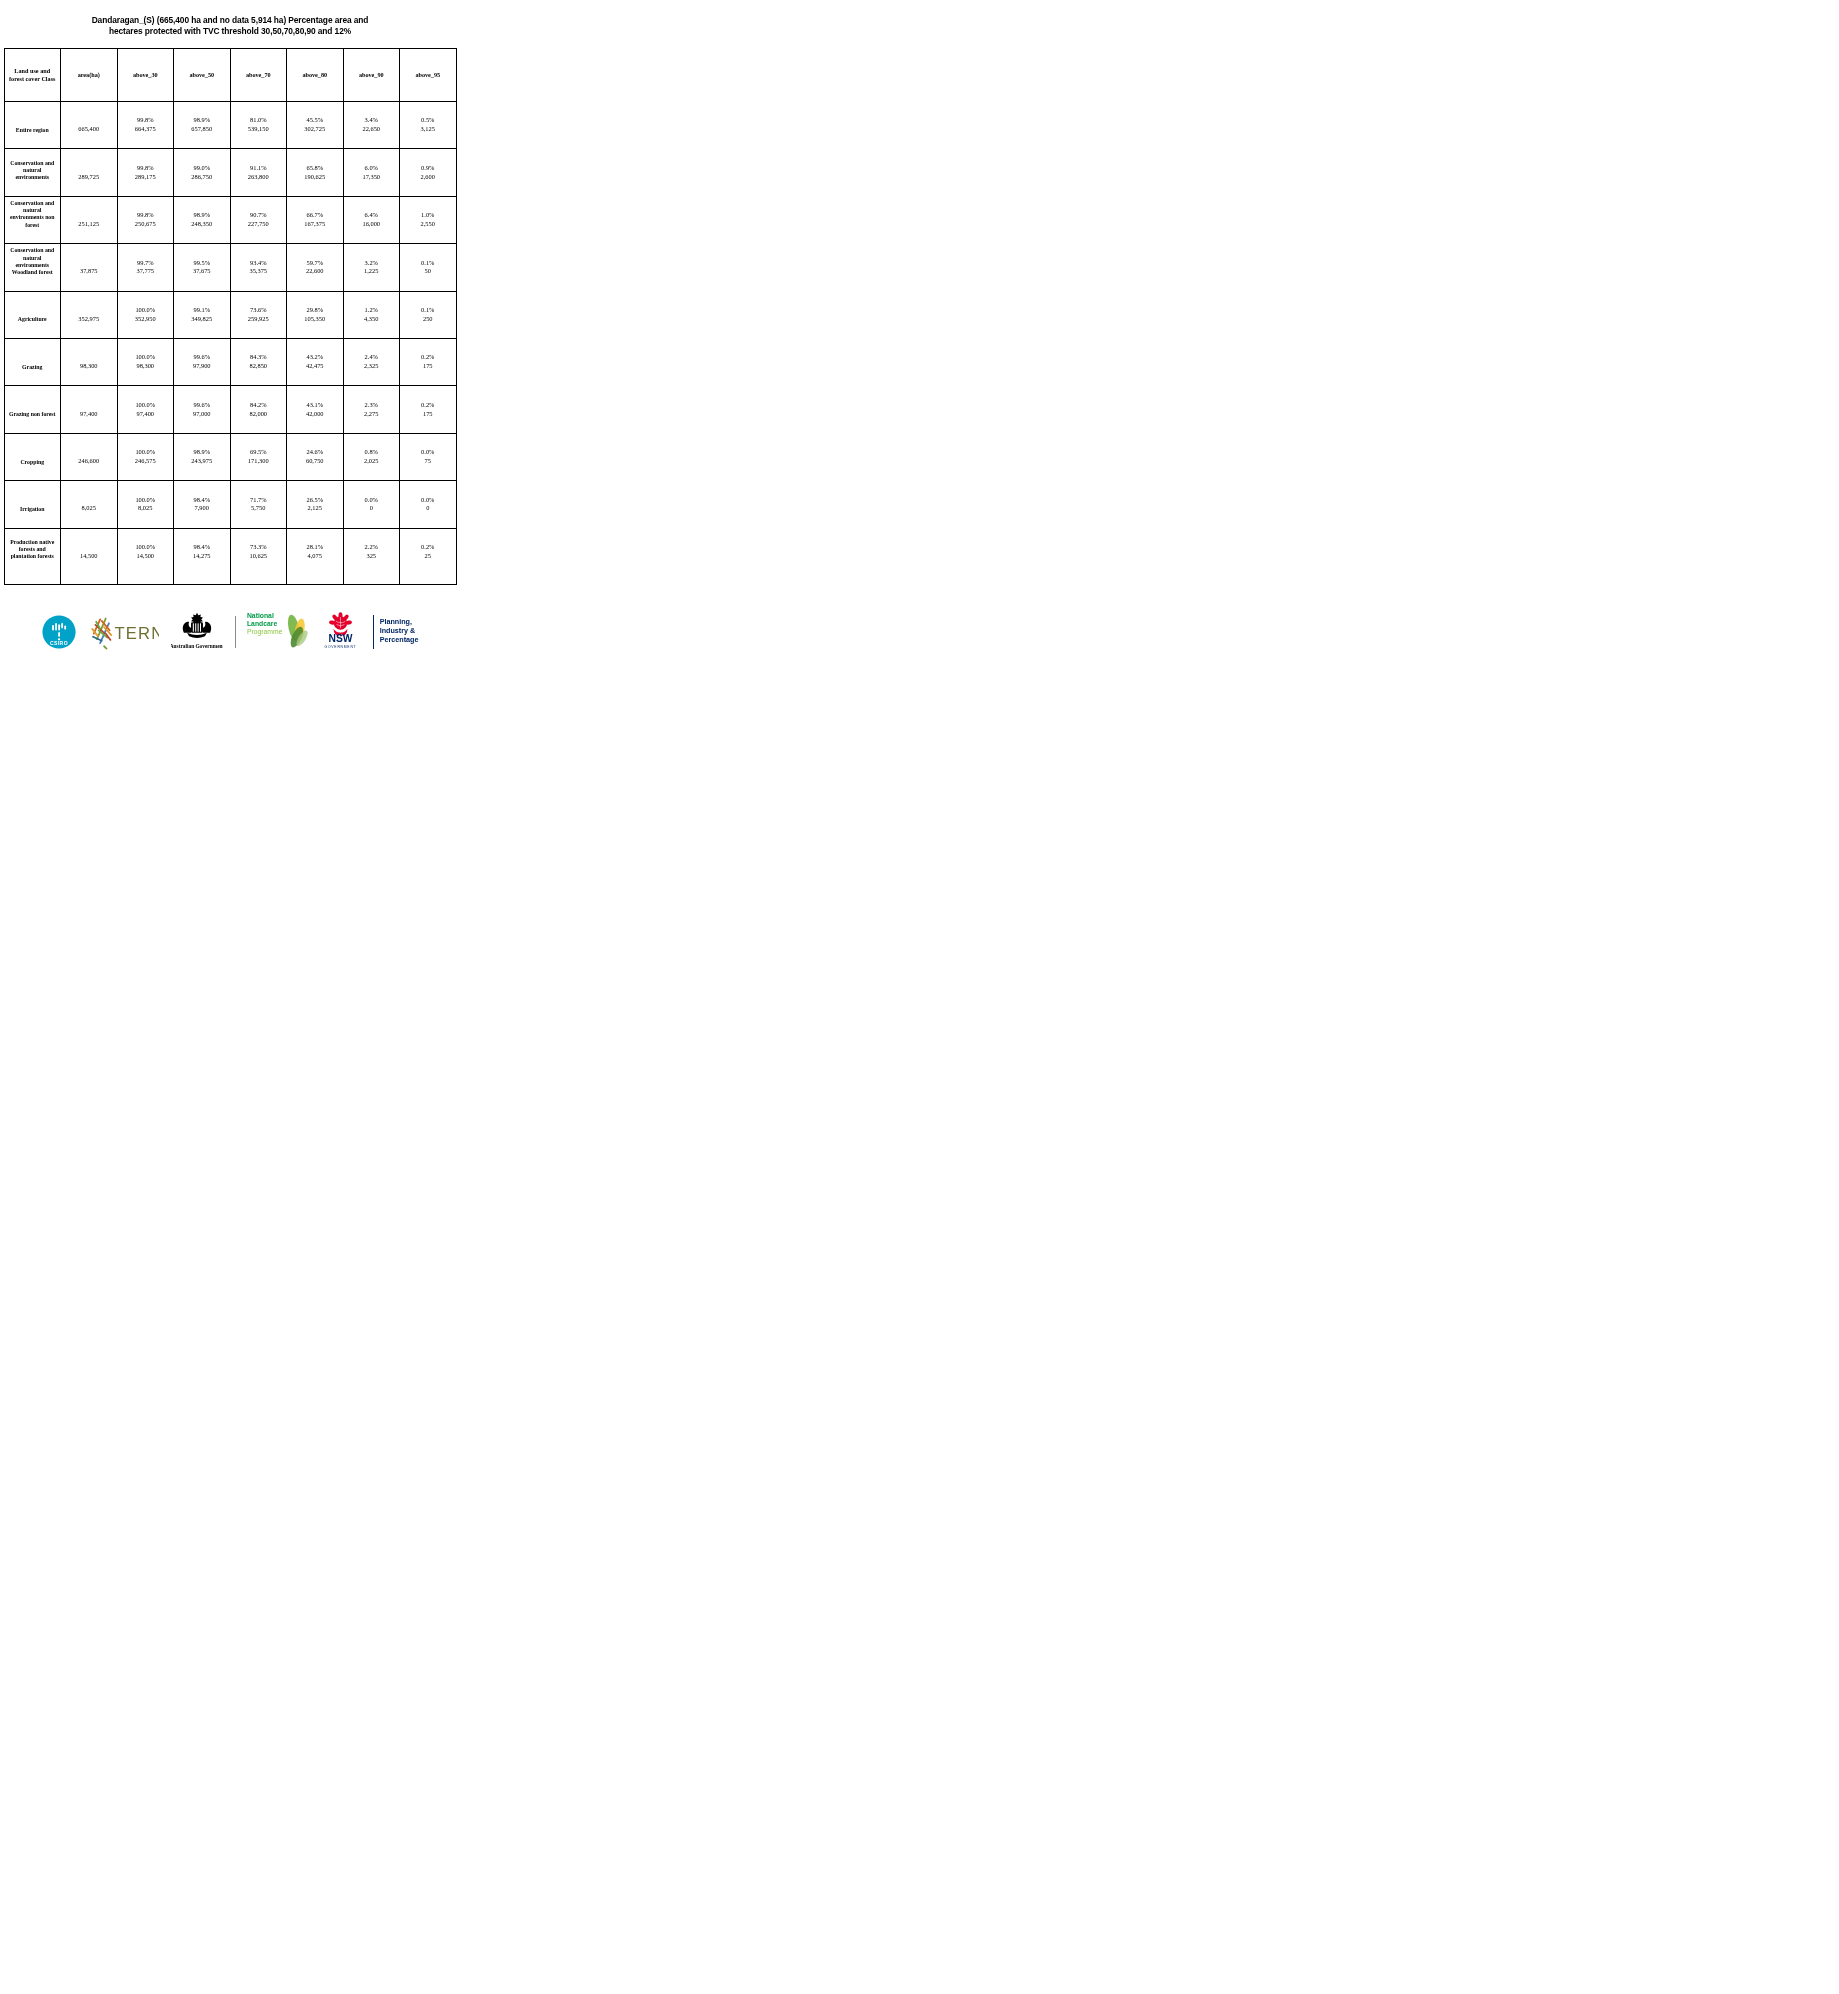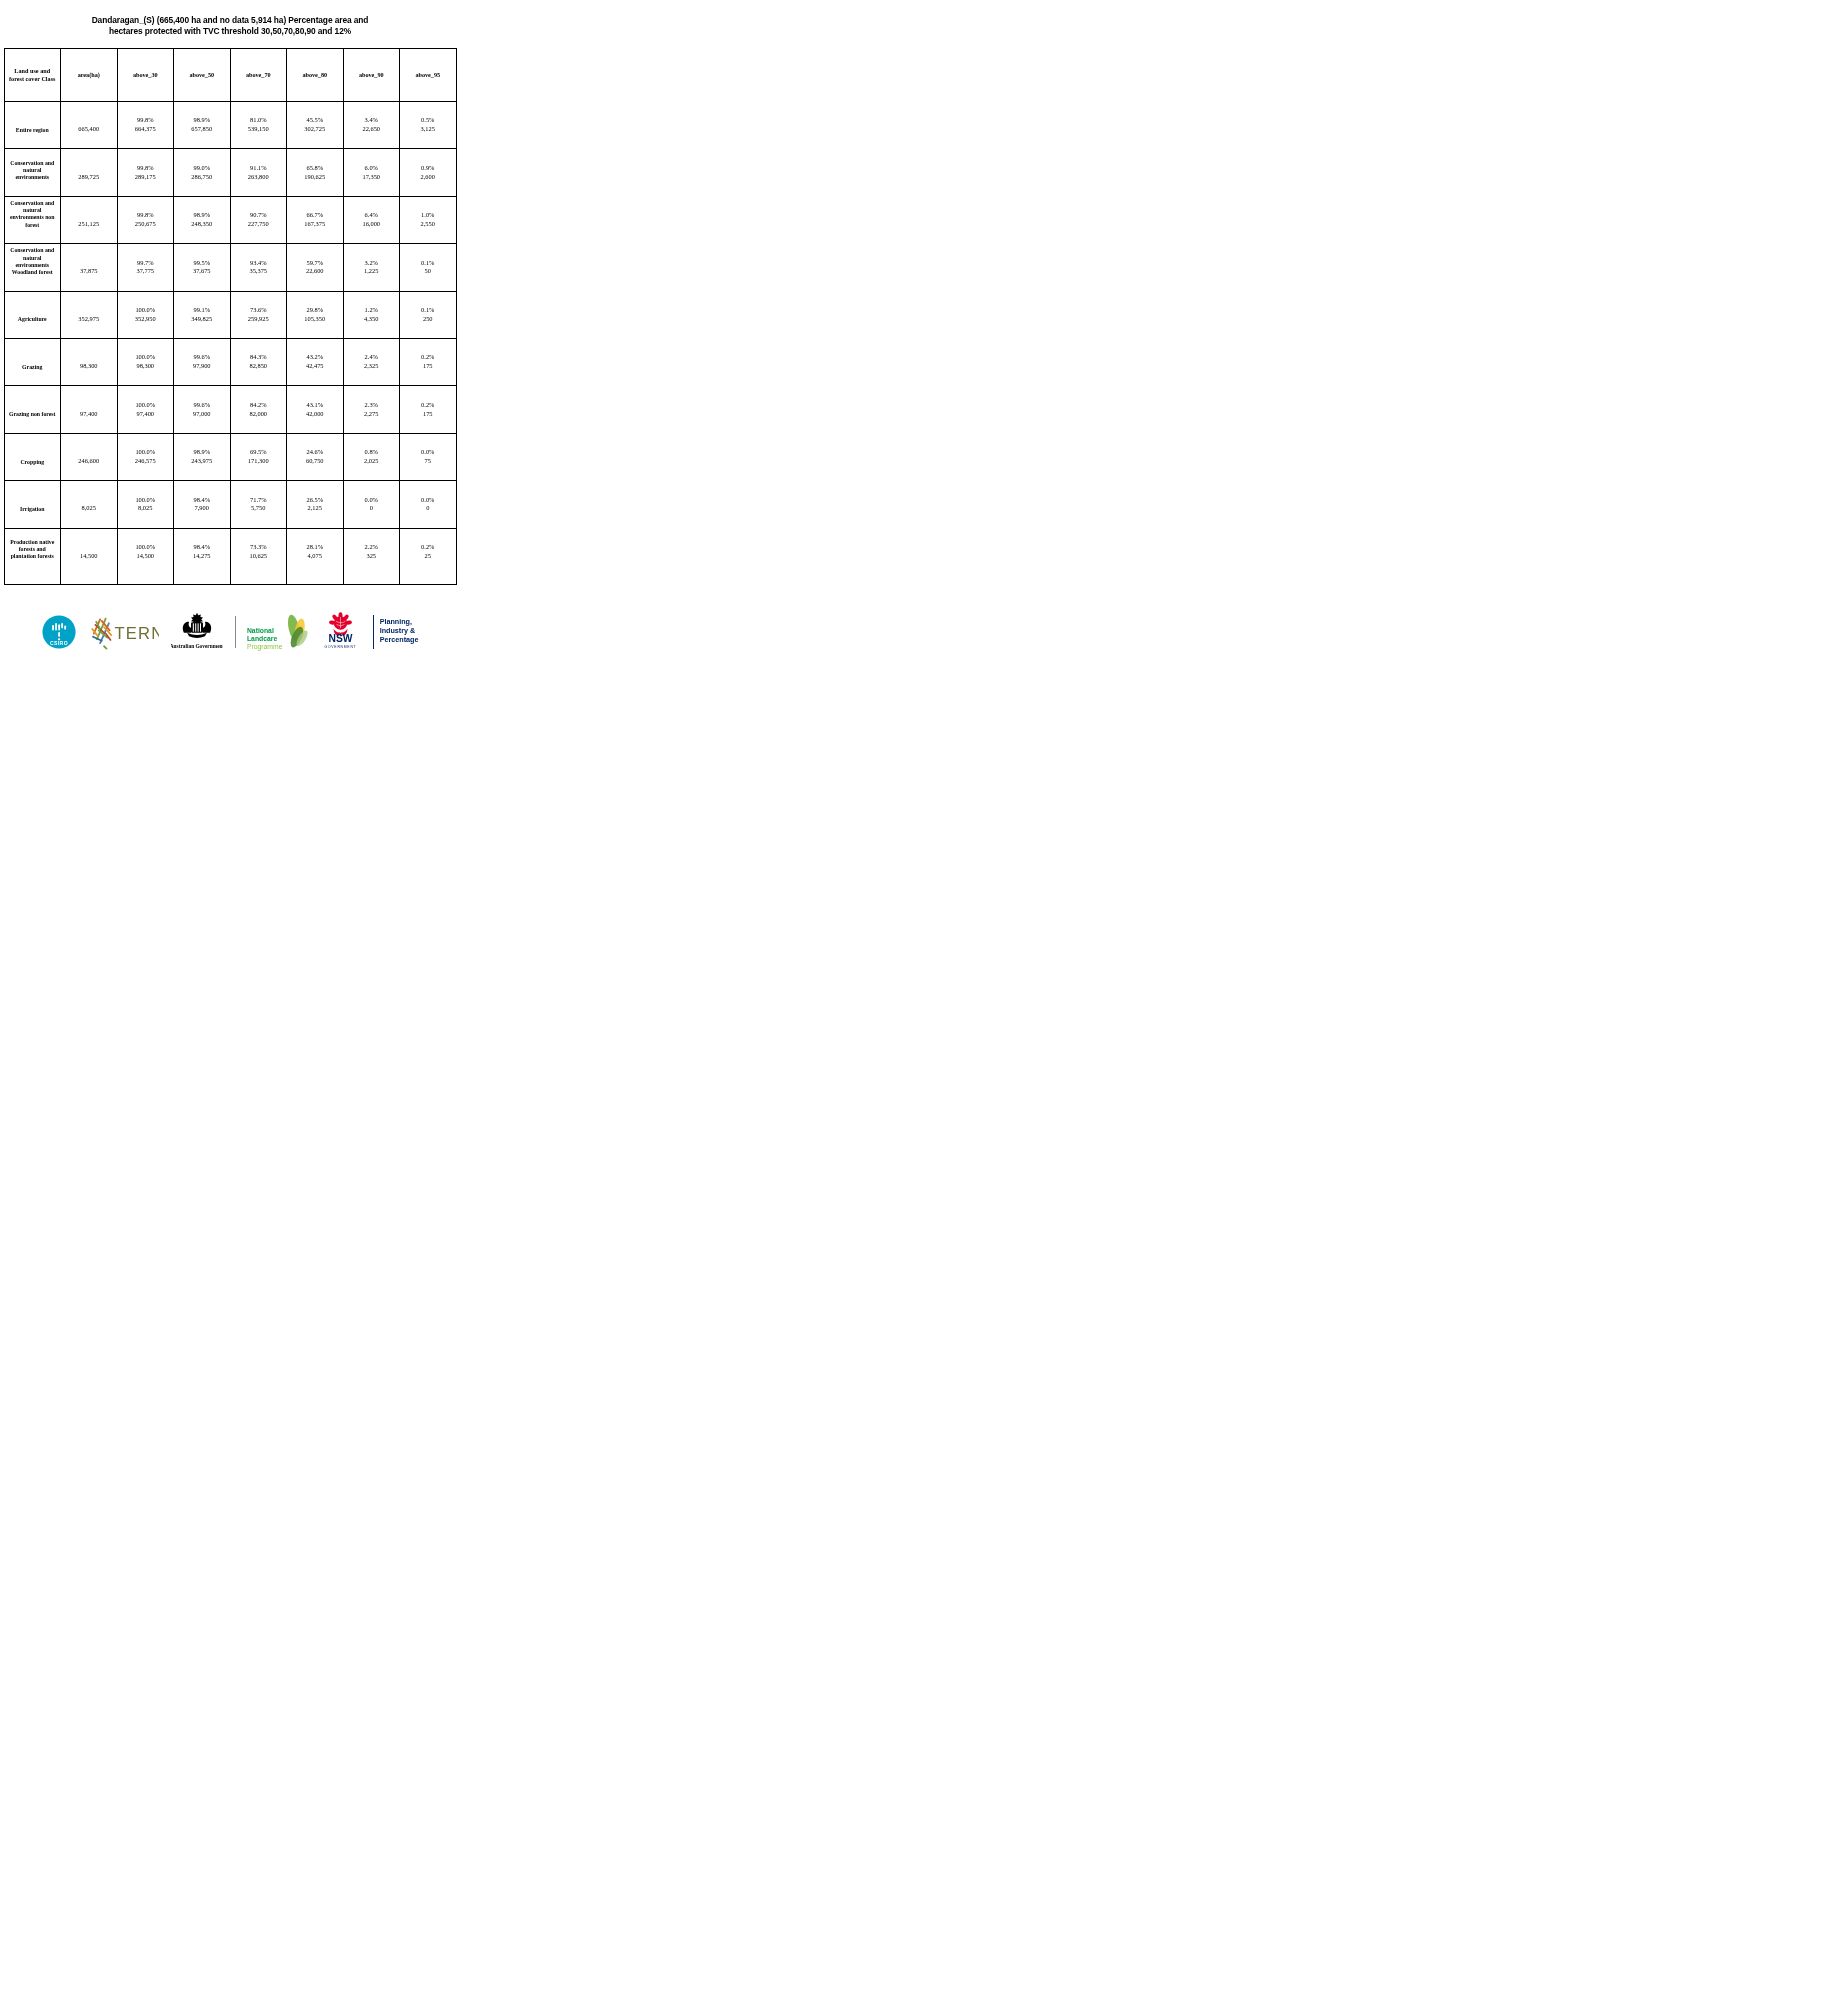--- a/index.html
+++ b/index.html
@@ -14,21 +14,21 @@
   table.landuse th, table.landuse td { border-left:0.4px solid #000; border-right:0.4px solid #000; }
   thead th { border-bottom:1.6px solid #000; height:52px; vertical-align:middle; text-align:center;
              font-family:"Liberation Serif", serif; font-weight:bold; font-size:6.2px;
              padding:0 3.2px; line-height:8px; }
   tbody td { border-top:1.2px solid #000; height:32px; vertical-align:bottom; text-align:center;
              padding:0 2px 14.4px; font-size:6.4px; line-height:8.8px; }
   tbody tr.tall td { padding-bottom:23px; }
   td.label-cell { font-weight:bold; font-size:5.8px; line-height:7.2px; padding-left:2.8px; padding-right:2.8px; }
 
   .footer { margin-top:25px; display:flex; justify-content:center; align-items:center; gap:12px; height:44px; }
-  .logo { display:flex; align-items:flex-end; }
+  .logo { display:flex; align-items:flex-start; }
 
   .landcare-text { font-family:"Liberation Sans", sans-serif; font-size:6.8px; line-height:1.18; }
   .lc-bold { color:#009b48; font-weight:bold; }
   .lc-light { color:#8dc63f; font-weight:normal; }
   .landcare { gap:2.4px; }
 
   .ag-block { display:flex; flex-direction:column; align-items:center; }
 
   .v-divider { width:0.4px; height:32px; background:#8a8a8a; }
   .dpie { display:flex; align-items:center; gap:6px; }

